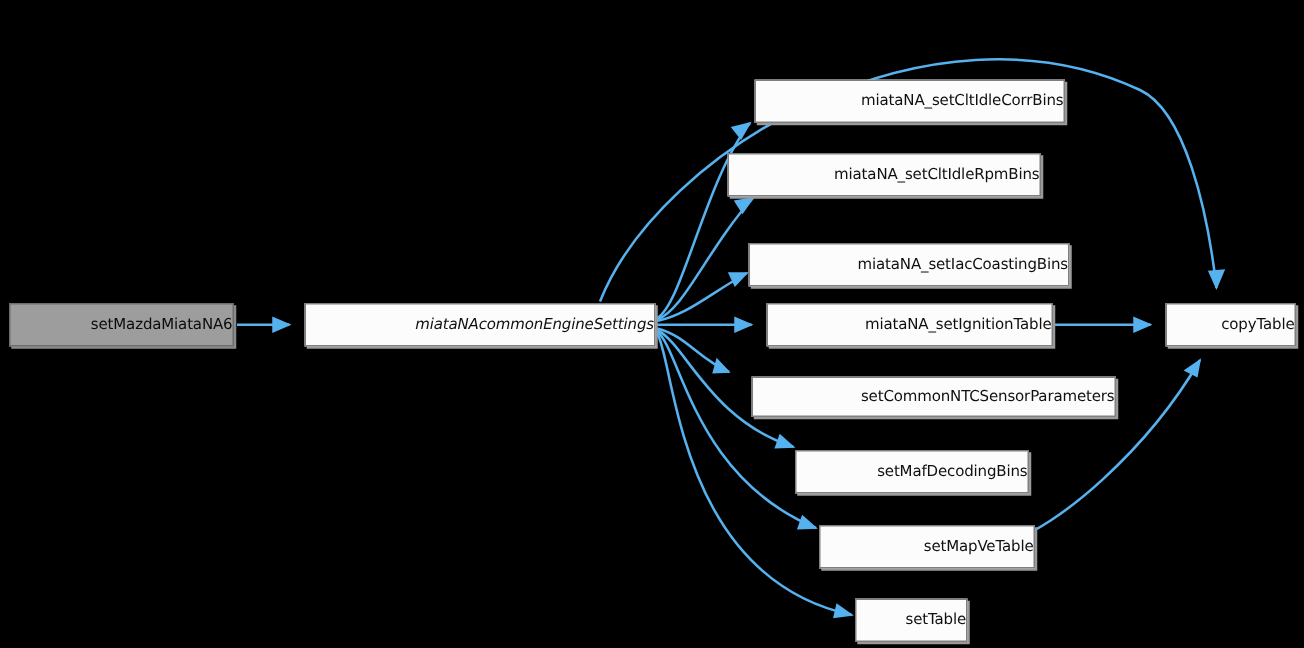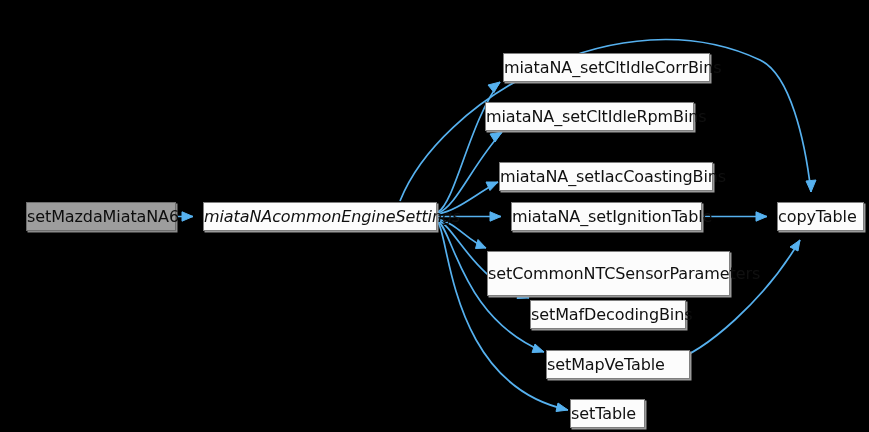--- a/index.html
+++ b/index.html
@@ -23,23 +23,23 @@
     height: 432px;
   }
   .node-box {
     position: absolute;
     box-sizing: border-box;
     background: #fcfcfc;
     border: 1px solid #7f7f7f;
     box-shadow: 1.5px 1.5px 0 0 #9a9a9a;
     display: flex;
     align-items: center;
-    justify-content: flex-start;
+    justify-content: flex-end;
     font-family: "DejaVu Sans", sans-serif;
-    font-size: 16px;
+    font-size: 10px;
     color: #101010;
     white-space: nowrap;
     letter-spacing: -0.1px;
   }
   .node-box.root-node {
     background: #9d9d9d;
     border: 1px solid #6d6d6d;
     box-shadow: 1.5px 1.5px 0 0 #8a8a8a;
     color: #0d0d0d;
   }
@@ -75,39 +75,39 @@
         <path d="M400,201 C440,100 620,-6 760,60 C790,74 805,140 811,192" fill="none" stroke="#56b1ef" stroke-width="1.7"></path>
         <path d="M811,192 L816,180 L806,181 Z" fill="#56b1ef" stroke="#56b1ef" stroke-width="1"></path>
         <path d="M703,216.5 L767,216.5" fill="none" stroke="#56b1ef" stroke-width="1.7"></path>
         <path d="M767,216.5 L756,211.8 L756,221.2 Z" fill="#56b1ef" stroke="#56b1ef" stroke-width="1"></path>
         <path d="M670,362 C705,352 765,300 800,240" fill="none" stroke="#56b1ef" stroke-width="1.7"></path>
         <path d="M800,240 L790,247 L798,251 Z" fill="#56b1ef" stroke="#56b1ef" stroke-width="1"></path>
       </g>
   </svg>
 
   <div id="nodes-layer">
-      <div class="node-box root-node" style="left: 6px; top: 202px; width: 150px; height: 29px; margin-left: 20px;">
+      <div class="node-box root-node" style="left: 6px; top: 202px; width: 150px; height: 29px;">
         <span class="node-label">setMazdaMiataNA6</span>
       </div>
       <div class="node-box" style="left: 203px; top: 202px; width: 234px; height: 29px; font-style: italic;">
         <span class="node-label">miataNAcommonEngineSettings</span>
       </div>
       <div class="node-box" style="left: 503px; top: 53px; width: 207px; height: 29px;">
         <span class="node-label">miataNA_setCltIdleCorrBins</span>
       </div>
       <div class="node-box" style="left: 485px; top: 102px; width: 209px; height: 29px;">
         <span class="node-label">miataNA_setCltIdleRpmBins</span>
       </div>
       <div class="node-box" style="left: 499px; top: 162px; width: 214px; height: 29px;">
         <span class="node-label">miataNA_setIacCoastingBins</span>
       </div>
       <div class="node-box" style="left: 511px; top: 202px; width: 191px; height: 29px;">
         <span class="node-label">miataNA_setIgnitionTable</span>
       </div>
-      <div class="node-box" style="left: 487px; top: 251px; width: 243px; height: 45px;">
+      <div class="node-box" style="left: 501px; top: 251px; width: 243px; height: 27px;">
         <span class="node-label">setCommonNTCSensorParameters</span>
       </div>
       <div class="node-box" style="left: 530px; top: 300px; width: 156px; height: 29px;">
         <span class="node-label">setMafDecodingBins</span>
       </div>
       <div class="node-box" style="left: 546px; top: 350px; width: 144px; height: 29px;">
         <span class="node-label">setMapVeTable</span>
       </div>
       <div class="node-box" style="left: 570px; top: 399px; width: 75px; height: 29px;">
         <span class="node-label">setTable</span>

